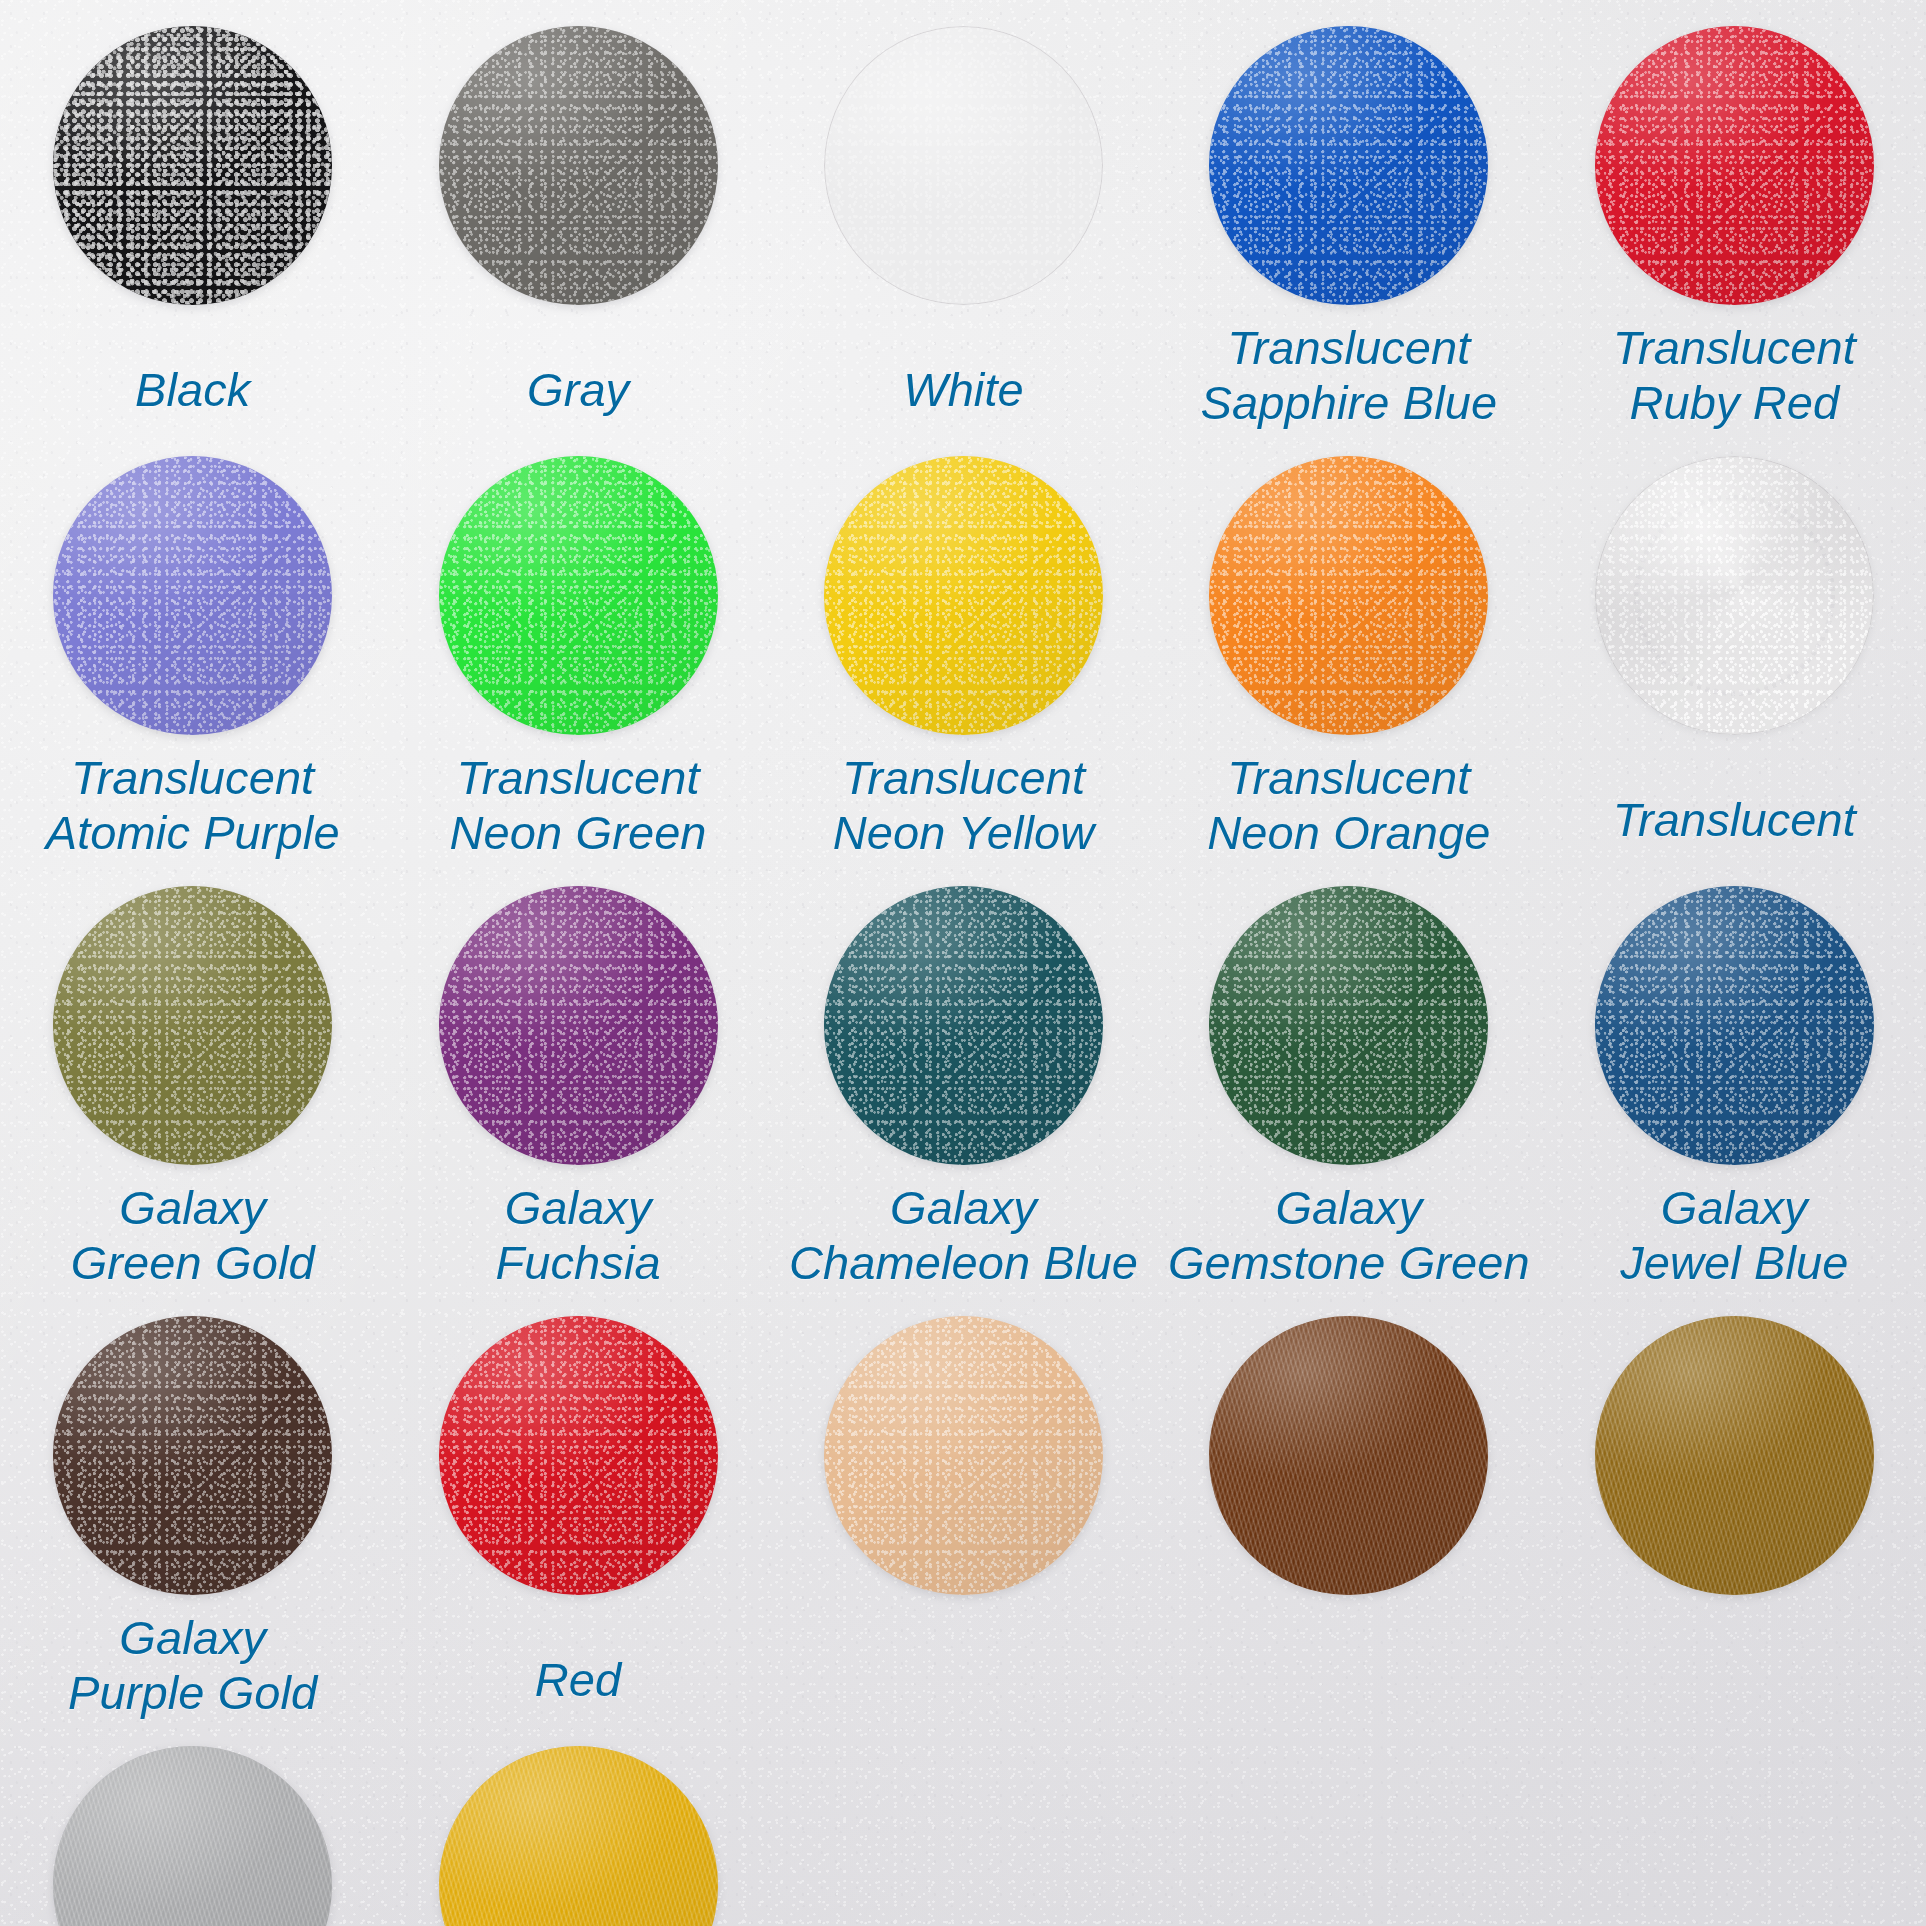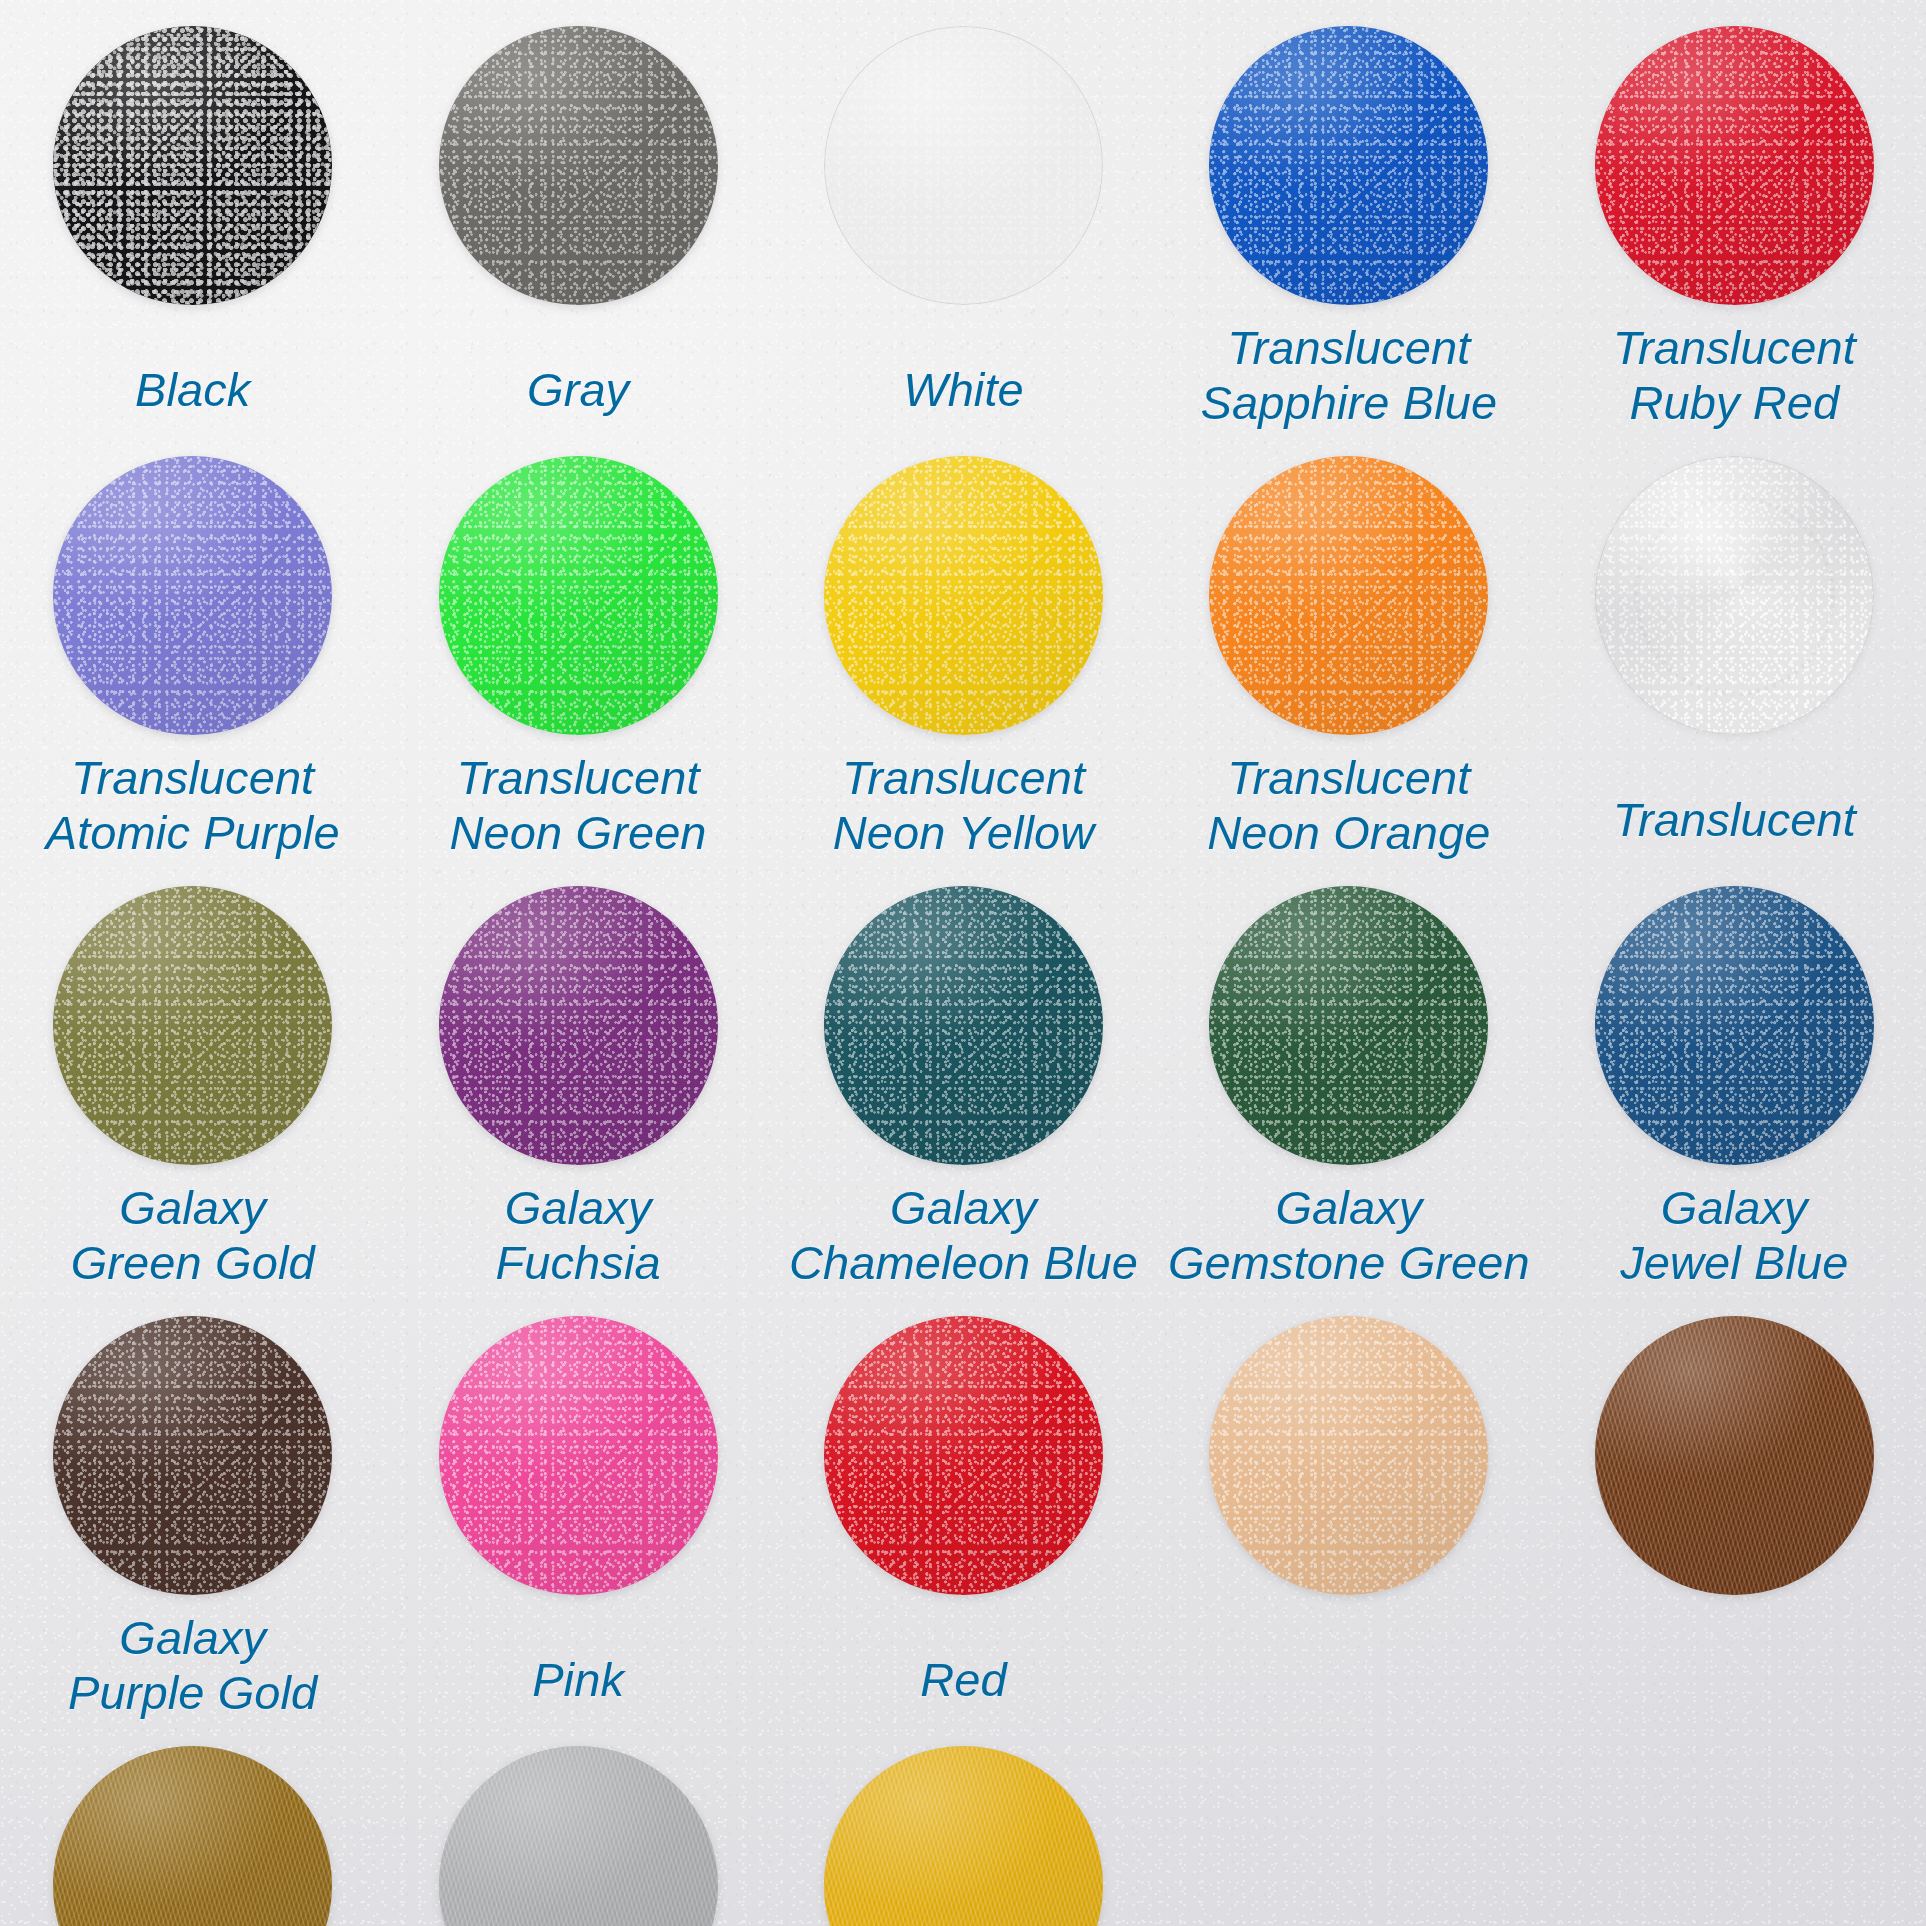--- a/index.html
+++ b/index.html
@@ -293,24 +293,20 @@
       <div class="swatch" style="background: rgb(30, 84, 134);"></div>
       <div class="label">Galaxy
 Jewel Blue</div>
     </div>
     <div class="cell">
       <div class="swatch" style="background: rgb(76, 52, 44);"></div>
       <div class="label">Galaxy
 Purple Gold</div>
     </div>
     <div class="cell">
-      <div class="swatch" style="background: rgb(239, 74, 156);"></div>
-      <div class="label one-line">Pink</div>
-    </div>
-    <div class="cell">
       <div class="swatch" style="background: rgb(215, 21, 34);"></div>
       <div class="label one-line">Red</div>
     </div>
     <div class="cell">
       <div class="swatch" style="background: rgb(231, 187, 146);"></div>
     </div>
     <div class="cell">
       <div class="swatch metallic" style="background: rgb(107, 52, 17);"></div>
     </div>
     <div class="cell">

